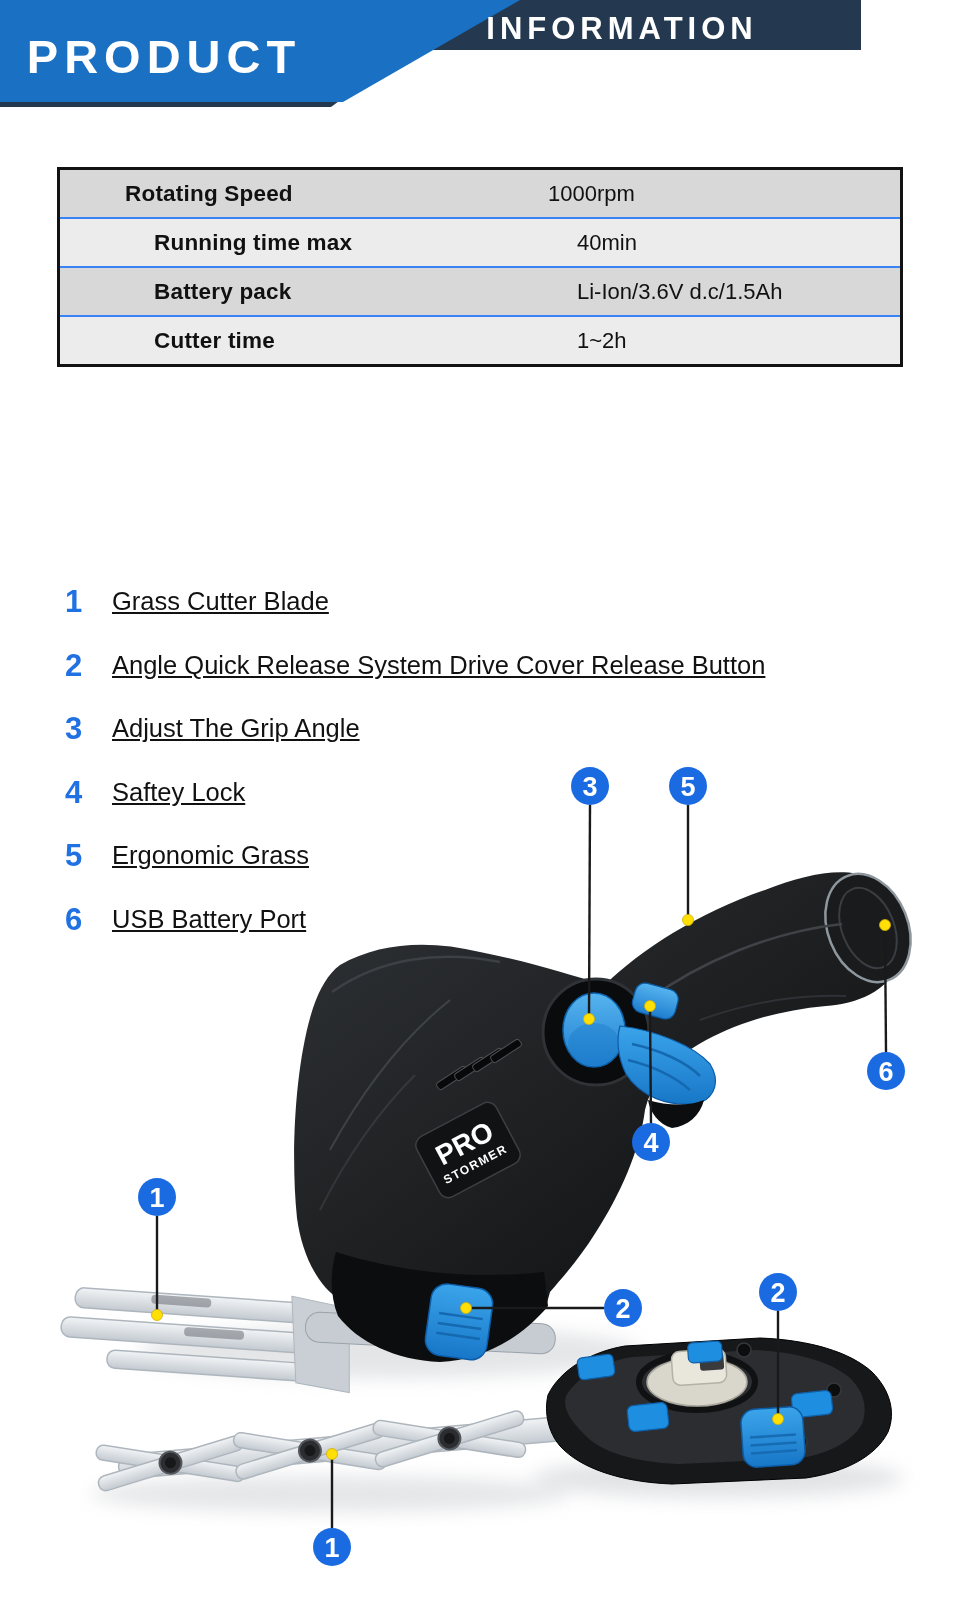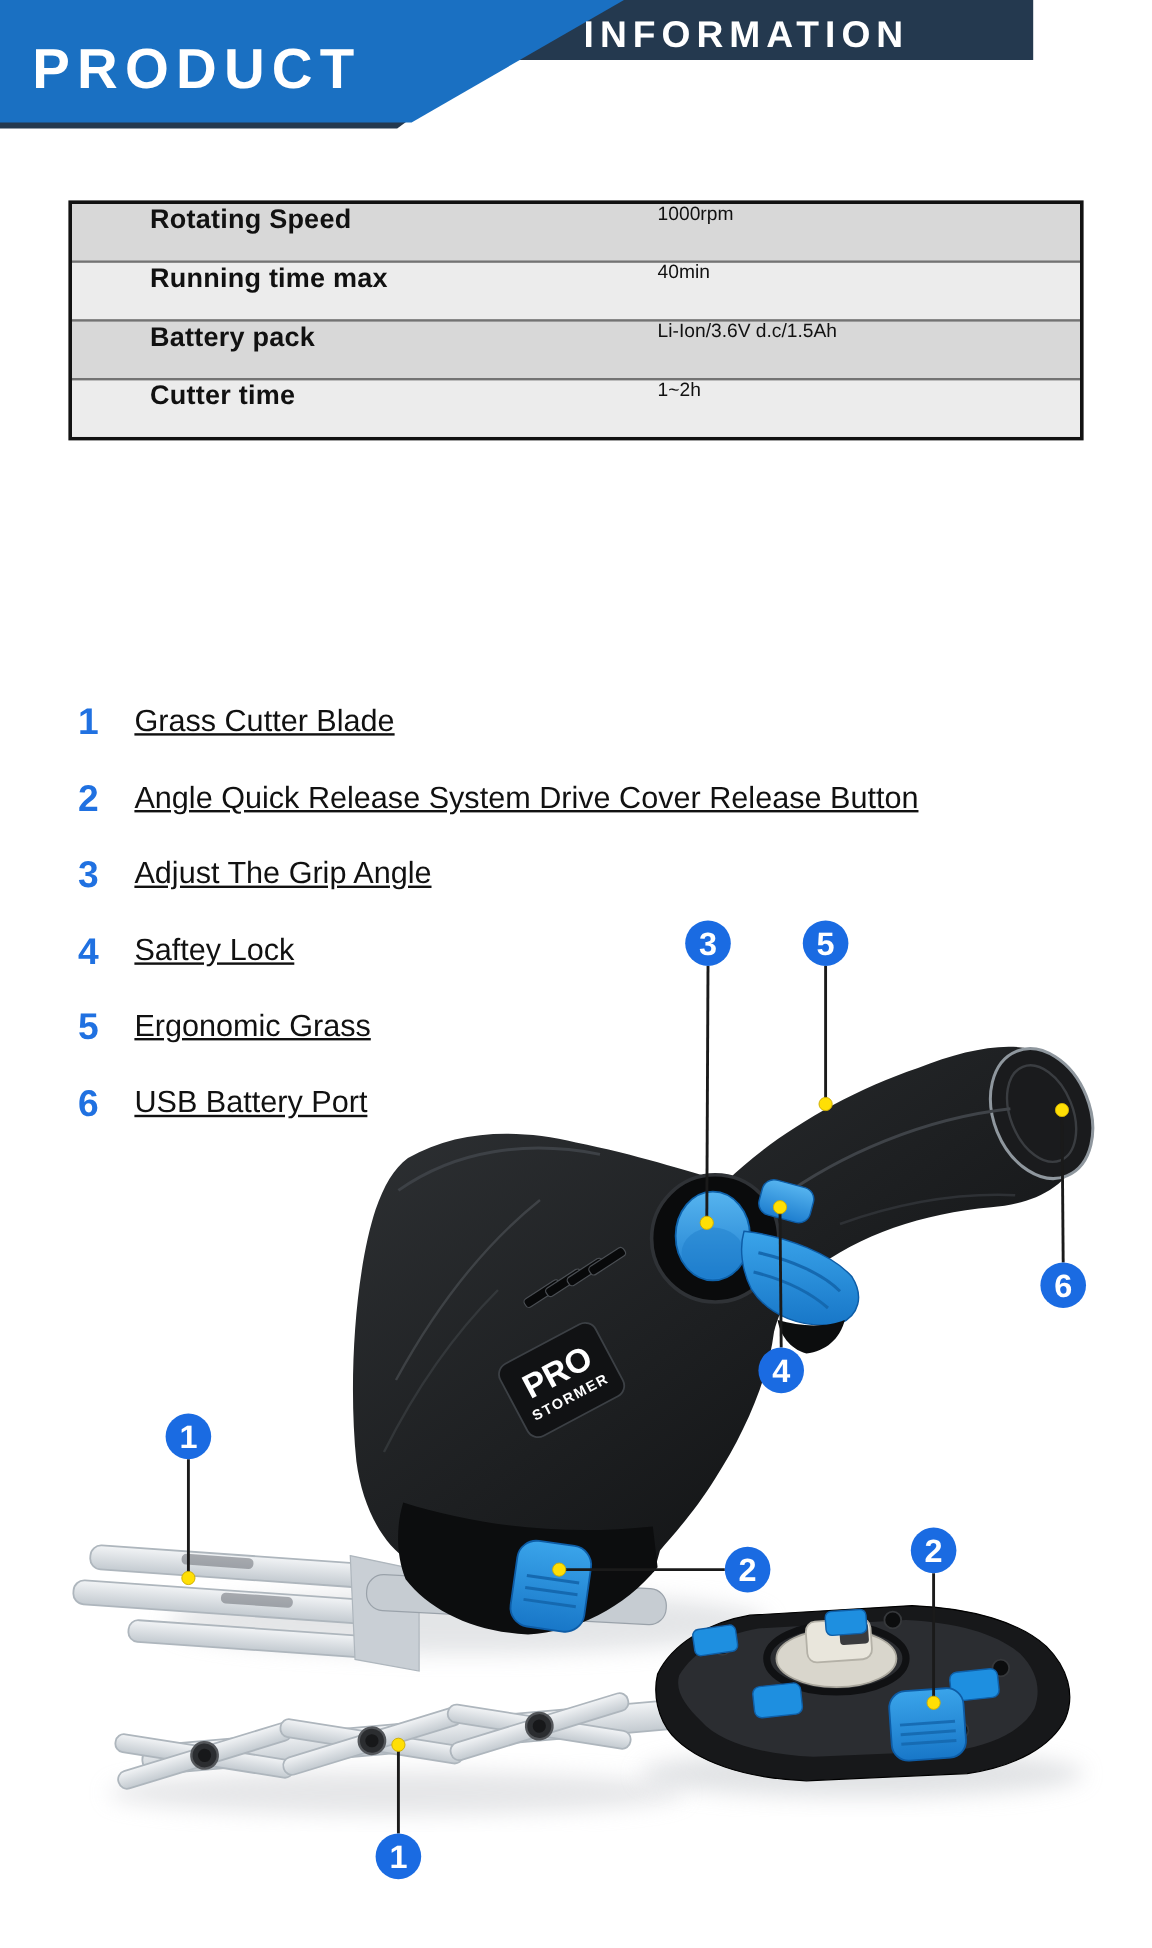--- a/index.html
+++ b/index.html
@@ -3,27 +3,27 @@
 <meta charset="utf-8">
 <style>
   html,body{margin:0;padding:0;background:#ffffff;}
   body{width:960px;height:1623px;position:relative;overflow:hidden;
        font-family:"Liberation Sans", sans-serif;color:#111;}
   
   .header-svg{position:absolute;left:0;top:0;width:960px;height:120px;}
   
   .spec-table{position:absolute;left:57px;top:167px;width:846px;
               border:3px solid #121212;box-sizing:border-box;}
-  .srow{display:flex;align-items:flex-start;height:47px;}
+  .srow{display:flex;align-items:center;height:47px;}
   .srow.dark{background:#d8d8d8;}
   .srow.light{background:#ececec;}
-  .srow + .srow{border-top:2px solid #737373;}
+  .srow + .srow{border-top:2px solid #3b82f6;padding-left:29px;}
   .slabel{padding-left:65px;width:423px;box-sizing:content-box;
           font-weight:bold;font-size:22.5px;letter-spacing:.2px;}
-  .svalue{font-size:16px;}
+  .svalue{font-size:22px;}
   
   .features{position:absolute;left:65px;top:570px;width:860px;}
   .feature{display:flex;align-items:center;height:63.5px;}
   .fnum{width:47px;font-weight:bold;font-size:31px;line-height:1;}
   .flabel{font-size:25.5px;white-space:nowrap;text-decoration:underline;}
   
   .diagram-svg{position:absolute;left:0;top:0;width:960px;height:1623px;}
 </style>
 </head>
 <body>

